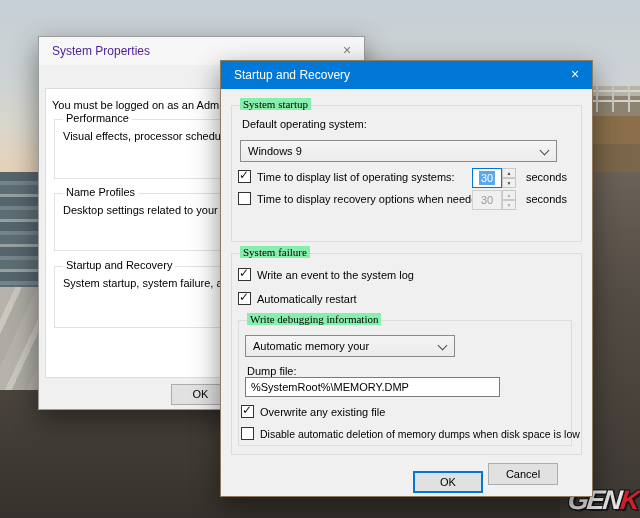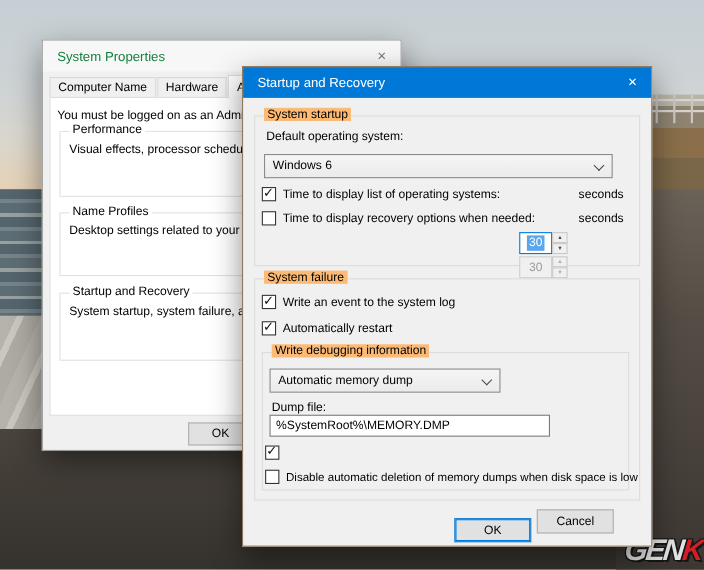--- a/index.html
+++ b/index.html
@@ -32,42 +32,42 @@
   
   .dialog { background:#f0f0f0; border:1px solid #9b9b9b;
     box-shadow:0 10px 26px rgba(0,0,0,.45); }
   .sysprops { left:38px; top:36px; width:327px; height:374px; z-index:2; }
   .startup  { left:220px; top:60px; width:373px; height:437px; z-index:3; border-color:#8f7a60; }
 
   .titlebar { position:absolute; left:0; top:0; right:0; height:28px; }
   .titlebar.inactive { background:#f7f7f7; }
   .titlebar.active { background:#0078d7; }
   .titlebar .t-text { position:absolute; left:13px; top:0; line-height:28px; font-size:12px; }
-  .inactive .t-text { color:#15803d; }
+  .inactive .t-text { color:#4c1d95; }
   .active .t-text { color:#fff; }
   .closebox { position:absolute; top:0; right:0; width:34px; height:28px; text-align:center;
     line-height:26px; font-size:14px; }
   .inactive .closebox { color:#7e7e7e; }
   .active .closebox { color:#fff; }
 
   
   .tabstrip { position:absolute; left:6px; top:32px; height:20px; display:flex; align-items:flex-end; }
   .tab { background:#f0f0f0; border:1px solid #d9d9d9; border-bottom:none; padding:3px 7px 3px 7px;
     margin-right:1px; font-size:11px; white-space:nowrap; }
   .tab.selected { background:#fff; padding-top:5px; position:relative; z-index:2; }
 
   .tabpage { position:absolute; left:6px; top:51px; width:315px; height:290px;
     background:#fff; border:1px solid #dcdcdc; }
 
   
   .gb { position:absolute; border:1px solid #dcdcdc; }
   .gb-label { position:absolute; top:-8px; left:8px; padding:0 3px; font-size:11px; white-space:nowrap; }
   .on-white .gb { border-color:#e2e2e2; }
   .on-white .gb-label { background:#fff; }
-  .on-gray .gb-label, .gb-label.graybg { background:#fdba74; }
+  .on-gray .gb-label, .gb-label.graybg { background:#86efac;font-family:Liberation Serif, serif; }
 
   .statictext { position:absolute; white-space:nowrap; font-size:11px; }
 
   
   .win-btn { position:absolute; background:#e1e1e1; border:1px solid #adadad; font-size:11px;
     font-family:inherit; text-align:center; line-height:19px; }
   .win-btn.default-focus { border:1px solid #0078d7; box-shadow:inset 0 0 0 1px #0078d7; }
 
   
   .cbrow { position:absolute; display:flex; align-items:center; white-space:nowrap; }
@@ -80,21 +80,21 @@
     height:22px; }
   .combo .c-val { position:absolute; left:7px; top:0; line-height:20px; font-size:11px; white-space:nowrap; }
   .chev { position:absolute; right:8px; top:6px; width:7px; height:7px;
     border-right:1.5px solid #4a4a4a; border-bottom:1.5px solid #4a4a4a; transform:rotate(45deg); }
 
   
   .txt { position:absolute; background:#fff; border:1px solid #7a7a7a; font-family:inherit;
     font-size:11px; padding:0 5px; }
 
   
-  .spinner { position:absolute; width:44px; height:20px;margin-top:43px; }
+  .spinner { position:absolute; width:44px; height:20px; }
   .spin-val { position:absolute; left:0; top:0; width:30px; height:20px; background:#fff;
     border:1px solid #c8c8c8; text-align:center; line-height:18px; font-size:11px; }
   .spinner.focused .spin-val { border-color:#0078d7; background:#fff; }
   .spinner.focused .sel { display:inline-block; background:#5aa7ee; color:#fff; padding:0 2px; line-height:14px; }
   .spinner.disabled .spin-val { background:#f0f0f0; color:#9a9a9a; border-color:#cfcfcf; }
   .spin-btns { position:absolute; left:30px; top:0; width:14px; height:20px; }
   .spin-up,.spin-dn { position:absolute; left:0; width:14px; height:10px; background:#f0f0f0;
     border:1px solid #c8c8c8; font-size:5px; line-height:8px; text-align:center; color:#444; }
   .spin-up { top:0; } .spin-dn { top:10px; }
   .disabled .spin-up,.disabled .spin-dn { color:#aaa; }
@@ -115,26 +115,20 @@
   <div class="post" style="left:40px;"></div>
 </div>
 <div class="abs watermark"><span class="wm-gray">GEN</span><span class="wm-red">K</span></div>
 
 <div class="abs dialog sysprops on-white">
   <div class="titlebar inactive">
     <span class="t-text">System Properties</span>
     <span class="closebox">×</span>
   </div>
 
-  <div class="tabstrip">
-    <span class="tab">Computer Name</span>
-    <span class="tab">Hardware</span>
-    <span class="tab selected">Advanced</span>
-    <span class="tab">S</span>
-  </div>
 
   <div class="tabpage">
     <span class="statictext" style="left:6px; top:10px;">You must be logged on as an Administrator</span>
 
     <div class="gb" style="left:8px; top:30px; width:297px; height:60px;">
       <span class="gb-label">Performance</span>
       <span class="statictext" style="left:8px; top:10px;">Visual effects, processor scheduling, mem</span>
     </div>
 
     <div class="gb" style="left:8px; top:104px; width:297px; height:58px;">
@@ -156,21 +150,21 @@
     <span class="t-text">Startup and Recovery</span>
     <span class="closebox">×</span>
   </div>
 
   <div class="gb" style="left:10px; top:44px; width:351px; height:137px;">
     <span class="gb-label">System startup</span>
 
     <span class="statictext" style="left:10px; top:12px;">Default operating system:</span>
 
     <div class="combo" style="left:8px; top:34px; width:317px;">
-      <span class="c-val">Windows 6</span>
+      <span class="c-val">Windows 9</span>
       <span class="chev"></span>
     </div>
 
     <div class="cbrow" style="left:6px; top:64px;">
       <span class="cb">
           <span class="mark">✓</span>
         </span>
       <span>Time to display list of operating systems:</span>
     </div>
     <div class="spinner focused" style="left:240px; top:62px;">
@@ -210,31 +204,32 @@
       <span class="cb">
           <span class="mark">✓</span>
         </span>
       <span>Automatically restart</span>
     </div>
 
     <div class="gb" style="left:6px; top:66px; width:334px; height:126px;">
       <span class="gb-label graybg">Write debugging information</span>
 
       <div class="combo" style="left:6px; top:14px; width:210px;">
-        <span class="c-val">Automatic memory dump</span>
+        <span class="c-val">Automatic memory your</span>
         <span class="chev"></span>
       </div>
 
       <span class="statictext" style="left:8px; top:44px;">Dump file:</span>
       <input class="txt" style="left: 6px; top: 56px; width: 255px; height: 20px;" value="%SystemRoot%\MEMORY.DMP">
 
       <div class="cbrow" style="left:2px; top:84px;">
         <span class="cb">
             <span class="mark">✓</span>
           </span>
+        <span>Overwrite any existing file</span>
       </div>
 
       <div class="cbrow" style="left:2px; top:106px; font-size:10.5px;">
         <span class="cb"></span>
         <span>Disable automatic deletion of memory dumps when disk space is low</span>
       </div>
     </div>
   </div>
 
   <button class="win-btn default-focus" style="left:192px; top:410px; width:70px; height:22px;">OK</button>

